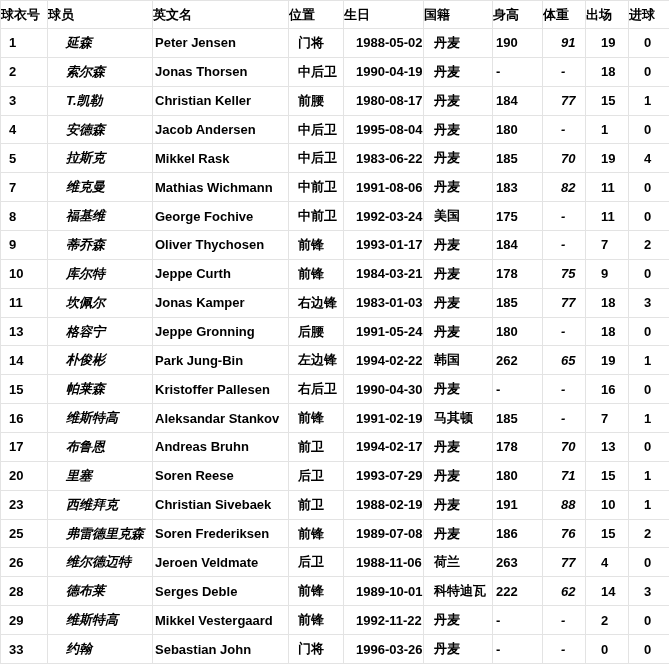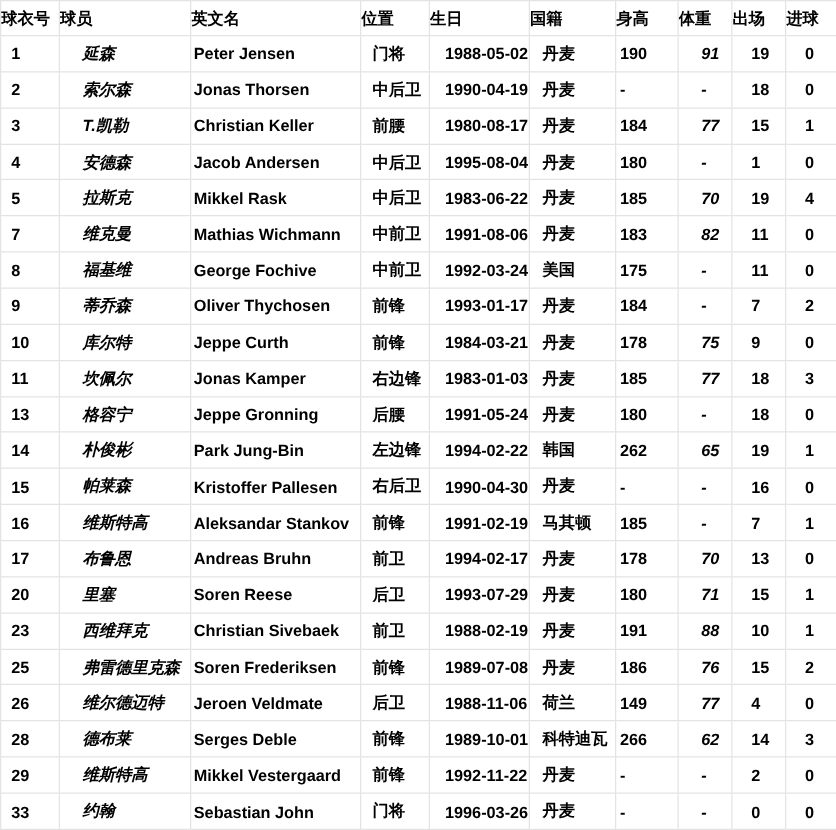--- a/index.html
+++ b/index.html
@@ -290,33 +290,33 @@
         <td class="c8">15</td>
         <td class="c9">2</td>
       </tr>
       <tr>
         <td class="c0">26</td>
         <td class="c1">维尔德迈特</td>
         <td class="c2">Jeroen Veldmate</td>
         <td class="c3">后卫</td>
         <td class="c4">1988-11-06</td>
         <td class="c5">荷兰</td>
-        <td class="c6">149</td>
+        <td class="c6">263</td>
         <td class="c7">77</td>
         <td class="c8">4</td>
         <td class="c9">0</td>
       </tr>
       <tr>
         <td class="c0">28</td>
         <td class="c1">德布莱</td>
         <td class="c2">Serges Deble</td>
         <td class="c3">前锋</td>
         <td class="c4">1989-10-01</td>
         <td class="c5">科特迪瓦</td>
-        <td class="c6">266</td>
+        <td class="c6">222</td>
         <td class="c7">62</td>
         <td class="c8">14</td>
         <td class="c9">3</td>
       </tr>
       <tr>
         <td class="c0">29</td>
         <td class="c1">维斯特高</td>
         <td class="c2">Mikkel Vestergaard</td>
         <td class="c3">前锋</td>
         <td class="c4">1992-11-22</td>

